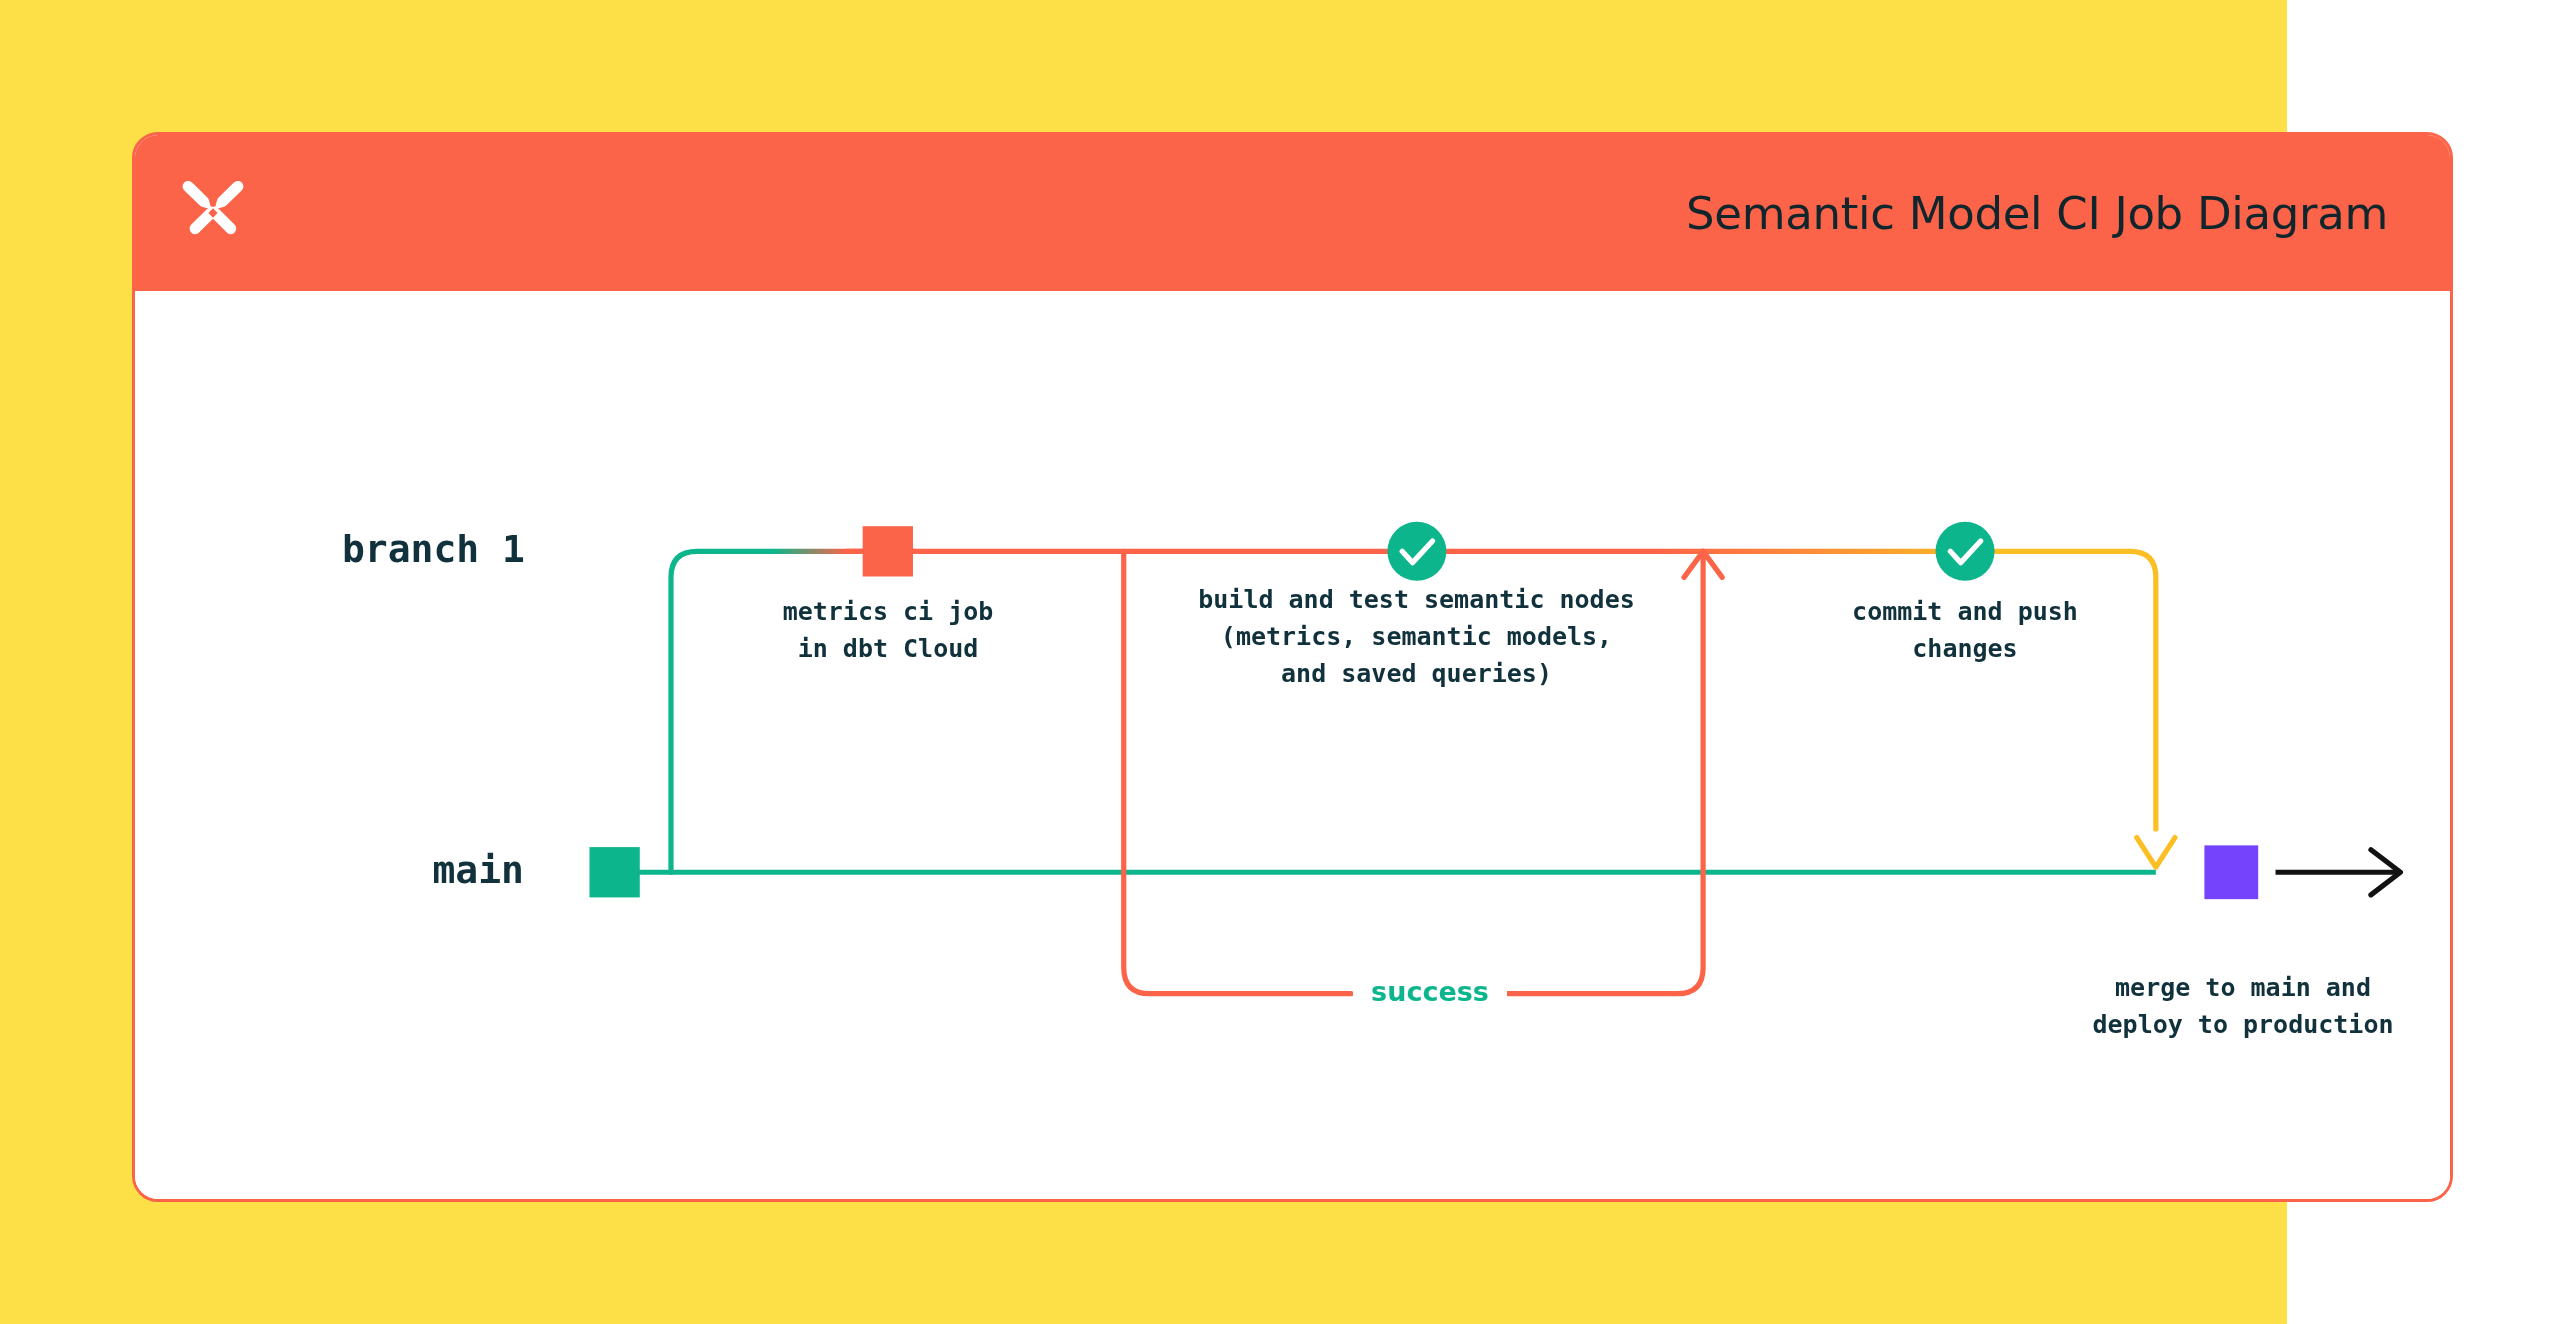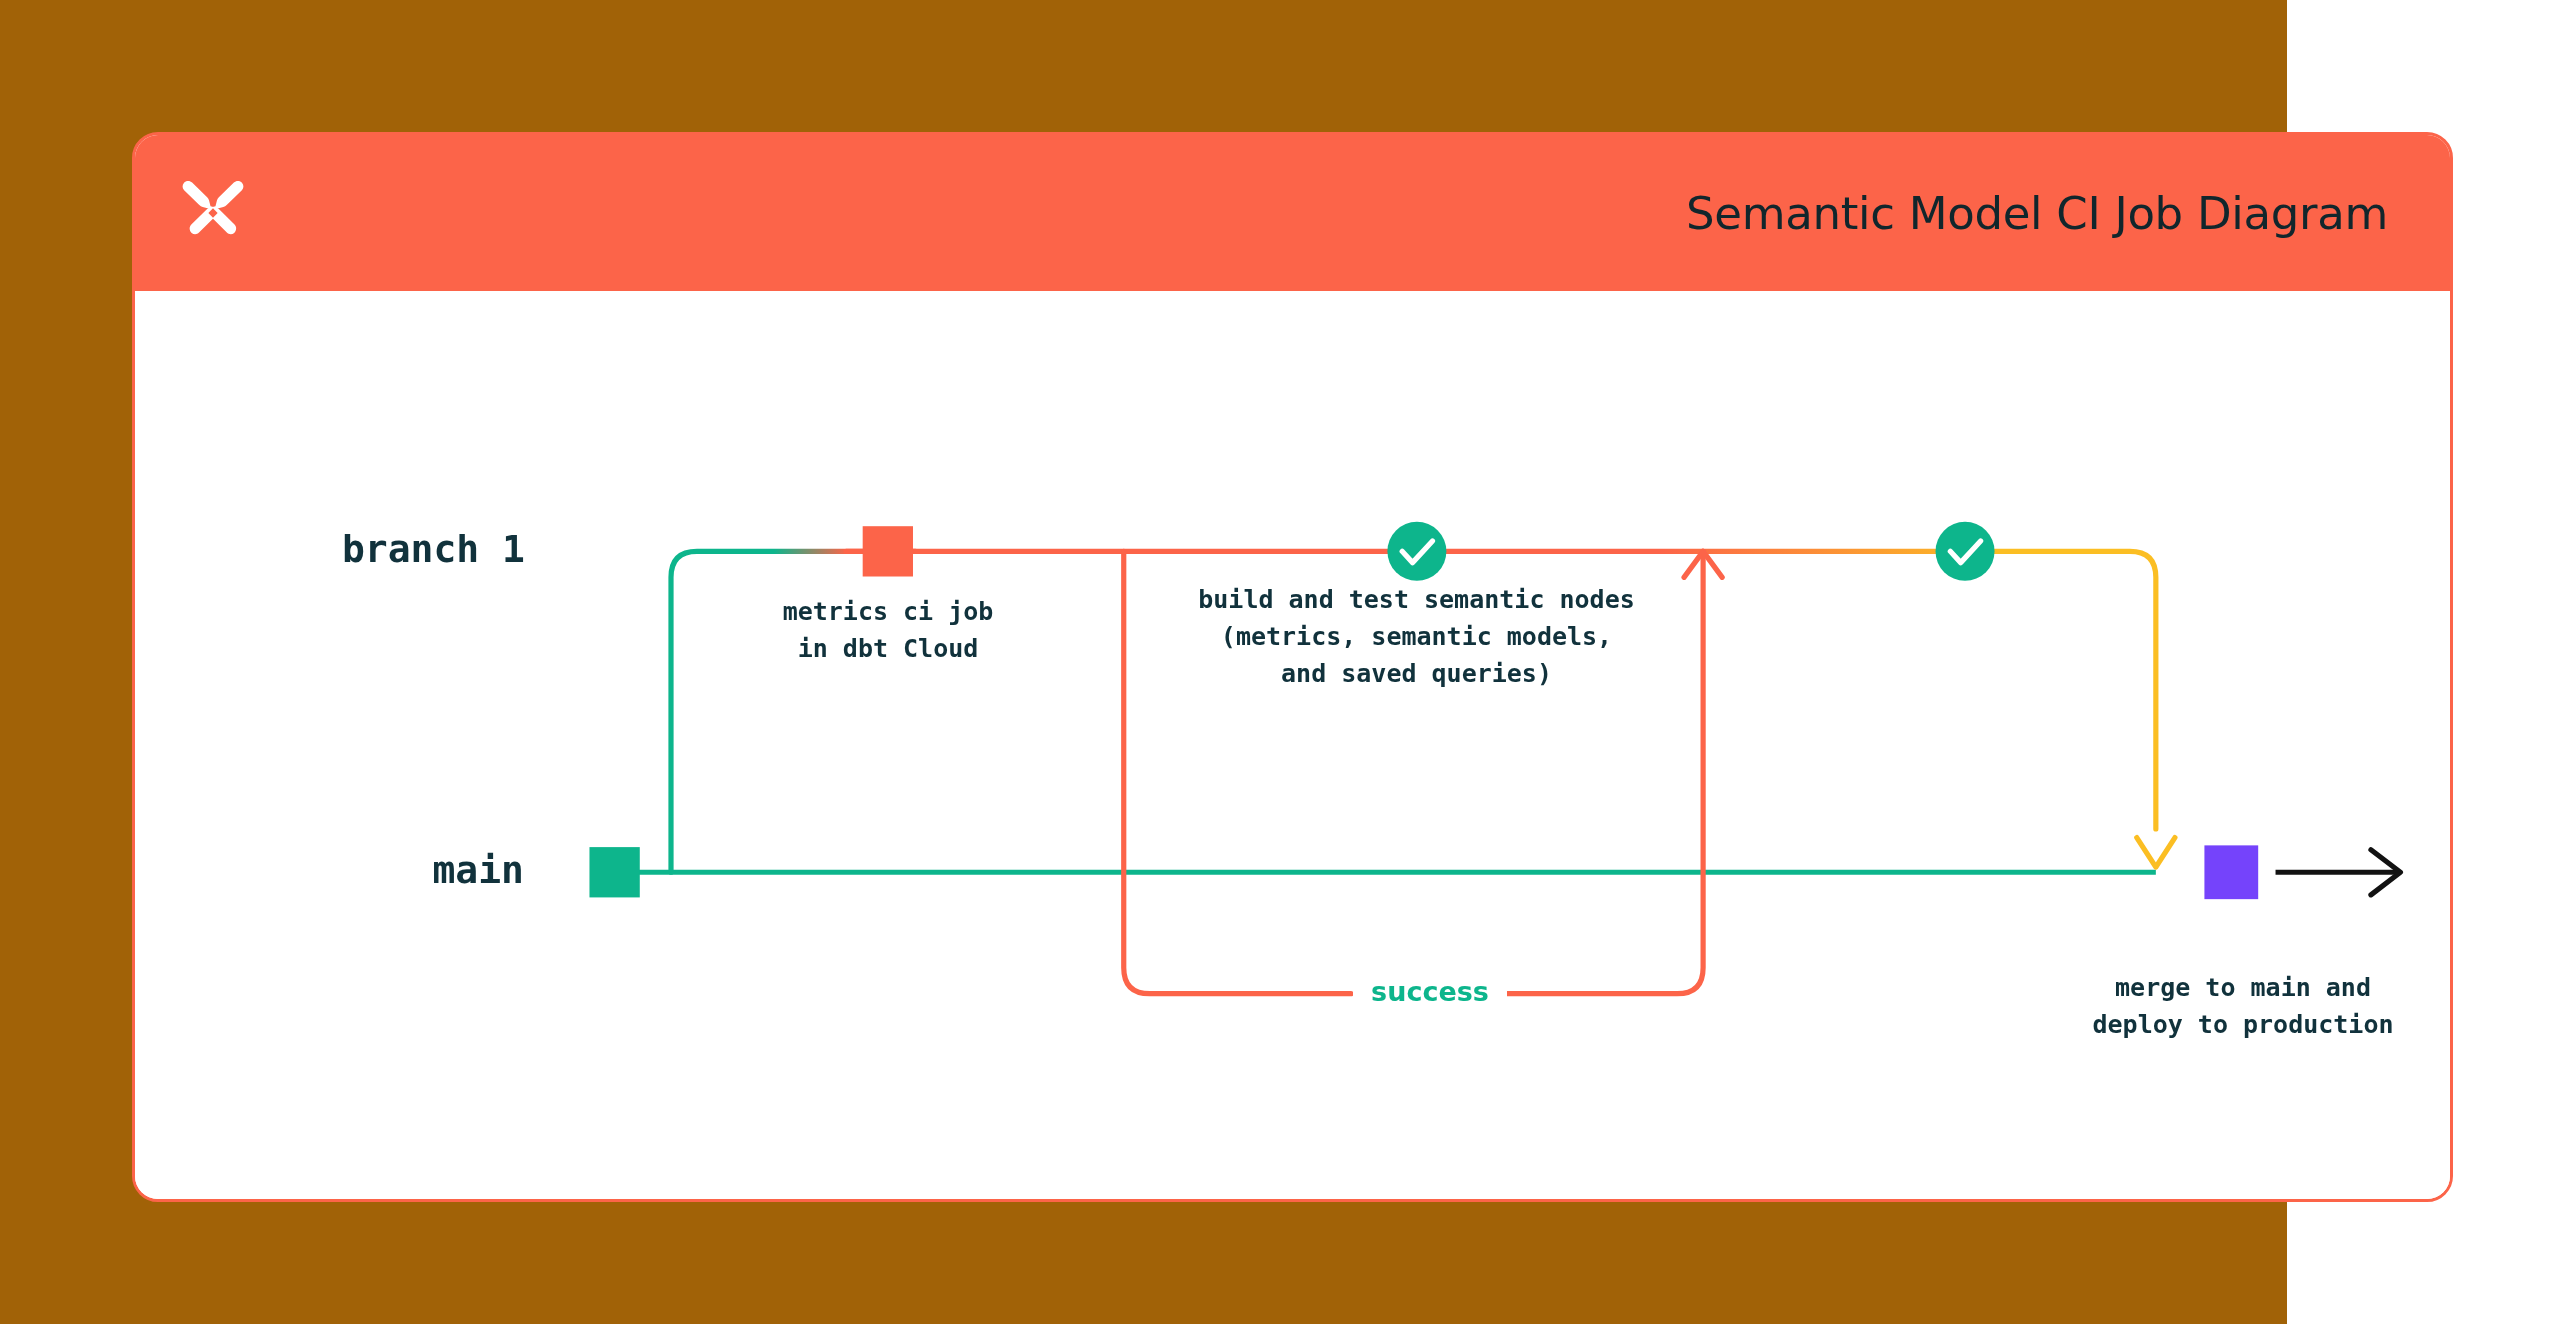--- a/index.html
+++ b/index.html
@@ -11,21 +11,21 @@
     width: 2576px;
     height: 1324px;
     font-family: "DejaVu Sans", sans-serif;
     overflow: hidden;
   }
 
   #stage {
     position: relative;
     width: 2287px;
     height: 1324px;
-    background: #a16207;
+    background: #fde047;
   }
 
   
   .card {
     position: absolute;
     left: 132px;
     top: 132px;
     width: 2321px;
     height: 1070px;
     border: 3.5px solid #fc6449;
@@ -209,20 +209,22 @@
 
         <div class="lane-label" style="left: 172px; top: 557px; width: 217px;">main</div>
 
         <div class="node-caption" style="left: 536px; top: 302px; width: 434px;">metrics ci job
 in dbt Cloud</div>
 
         <div class="node-caption" style="left: 978px; top: 290px; width: 607px;">build and test semantic nodes
 (metrics, semantic models,
 and saved queries)</div>
 
+        <div class="node-caption" style="left: 1570px; top: 302px; width: 520px;">commit and push
+changes</div>
 
         <div class="node-caption" style="left: 1787px; top: 678px; width: 642px;">merge to main and
 deploy to production</div>
 
         <div class="edge-label" style="left: 1218px; top: 685px; width: 130px;">success</div>
 
       </div>
     </div>
   </div>
 </div>

